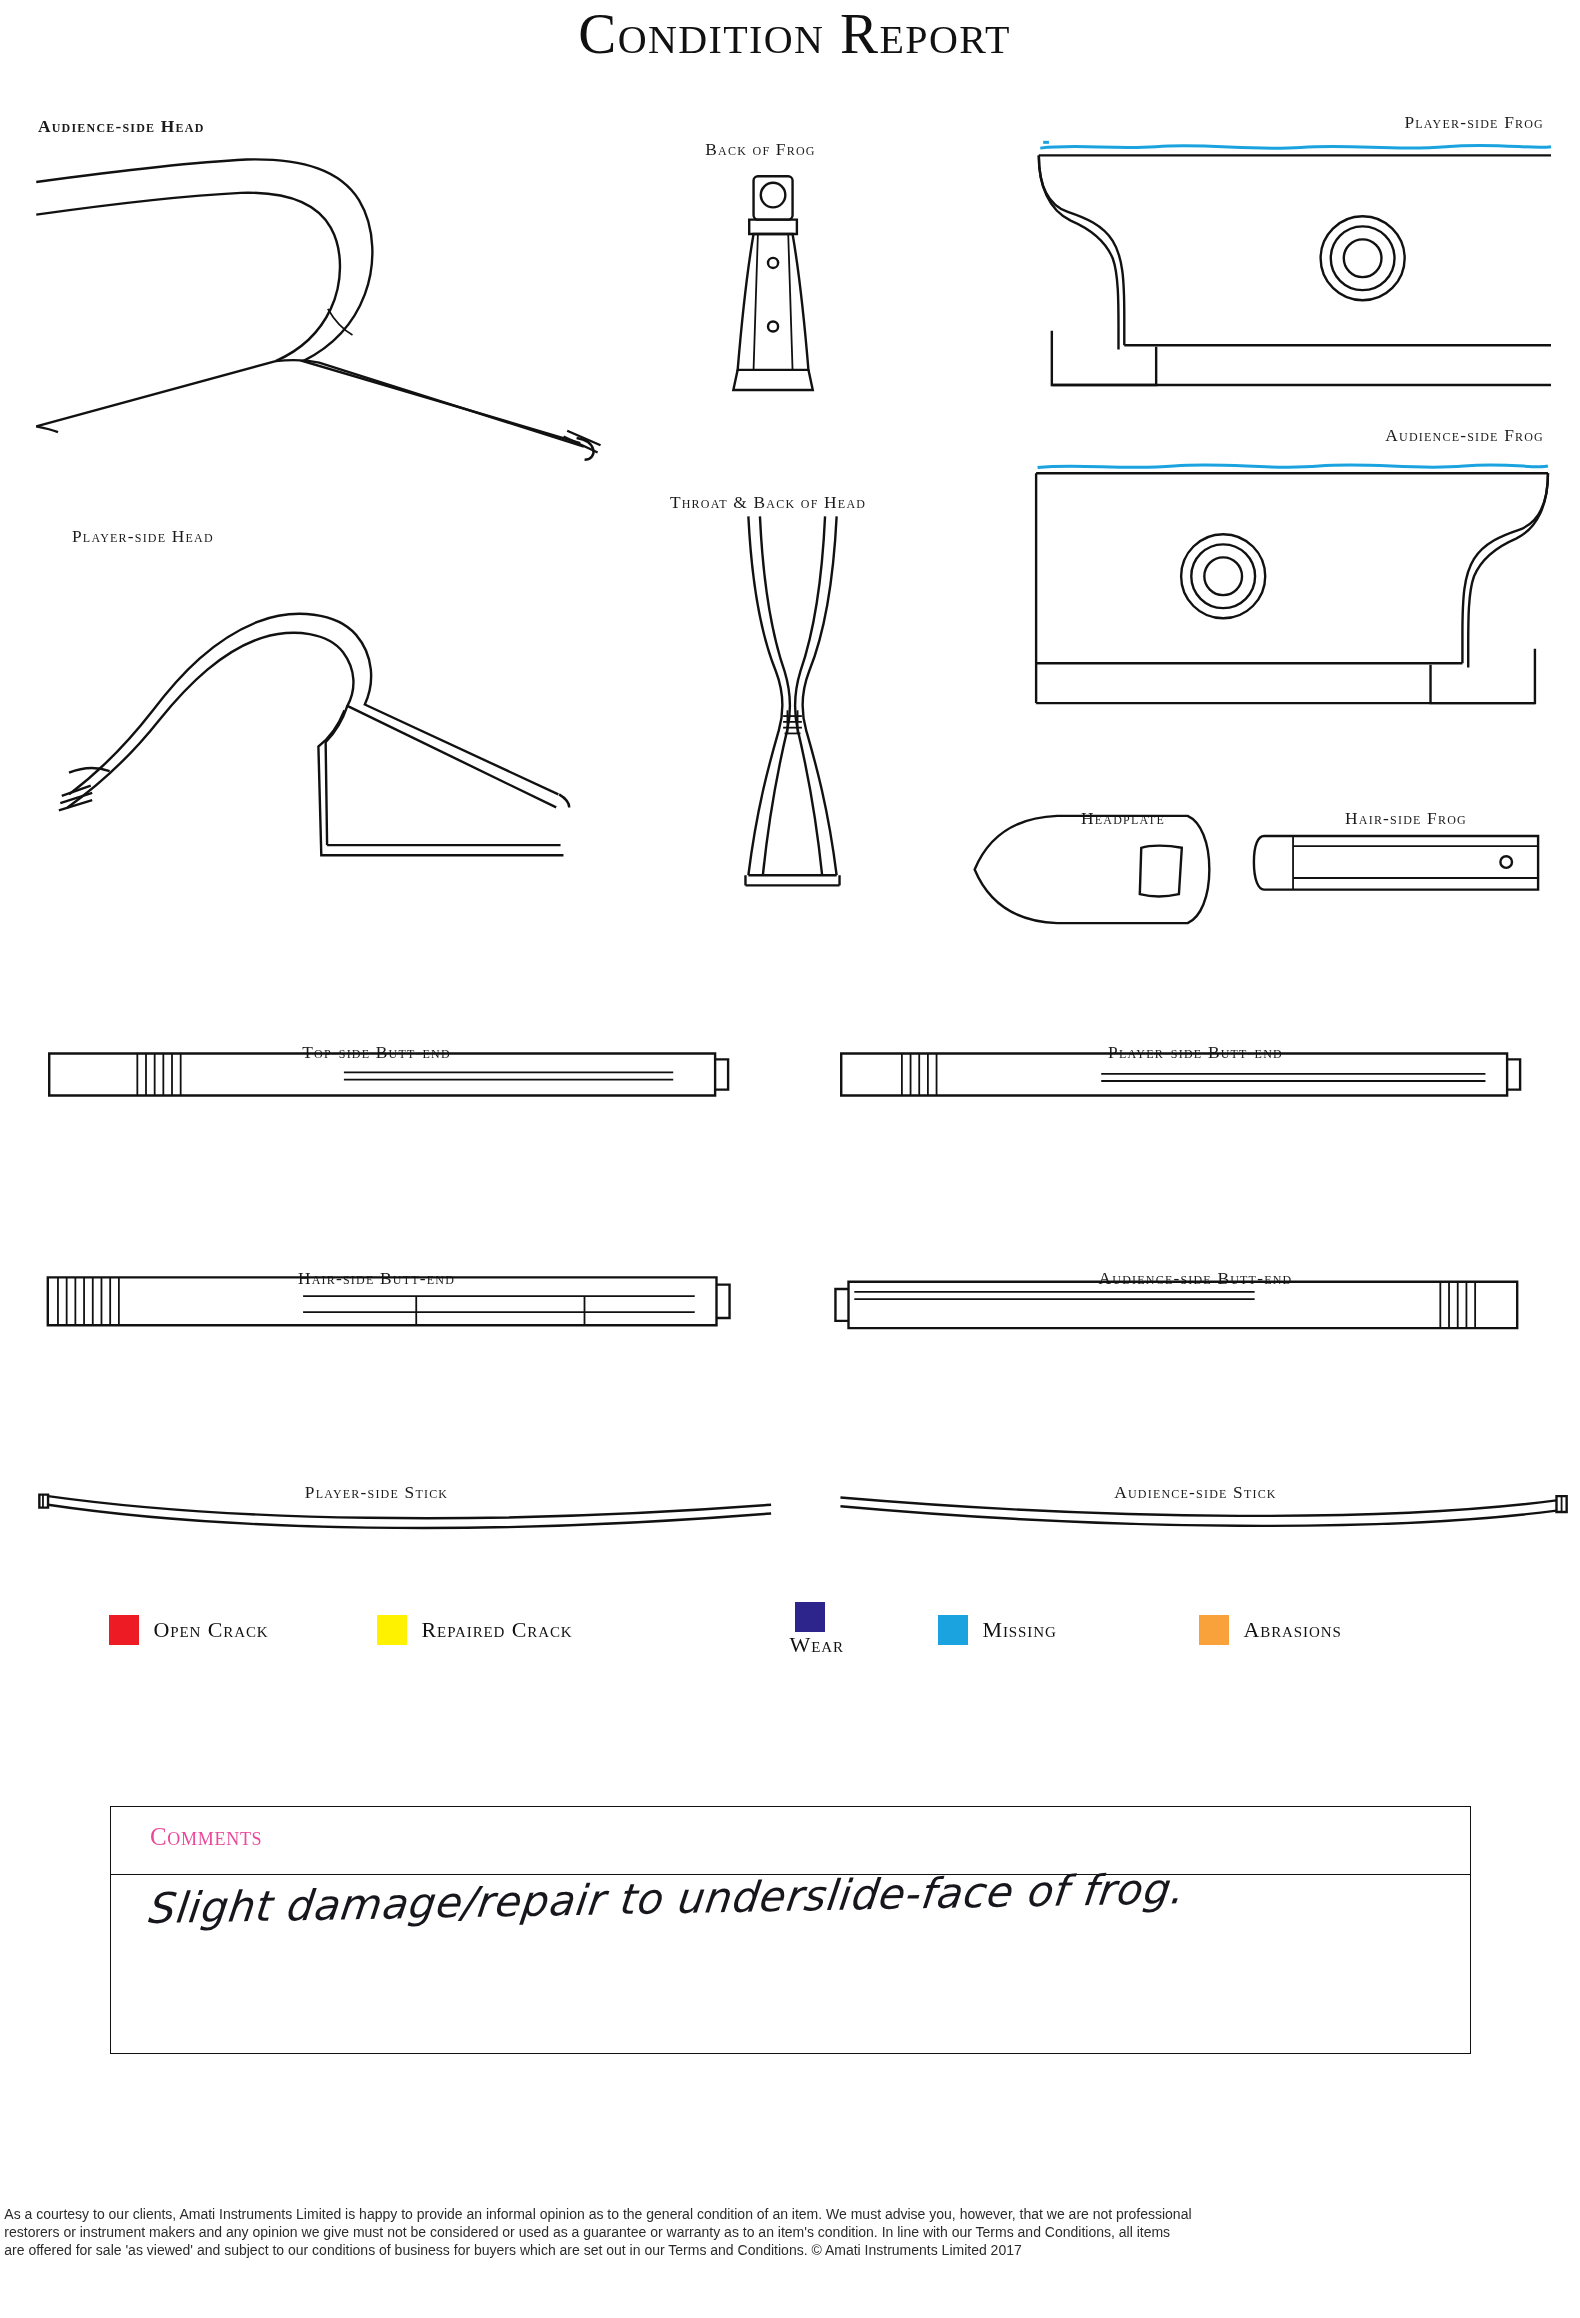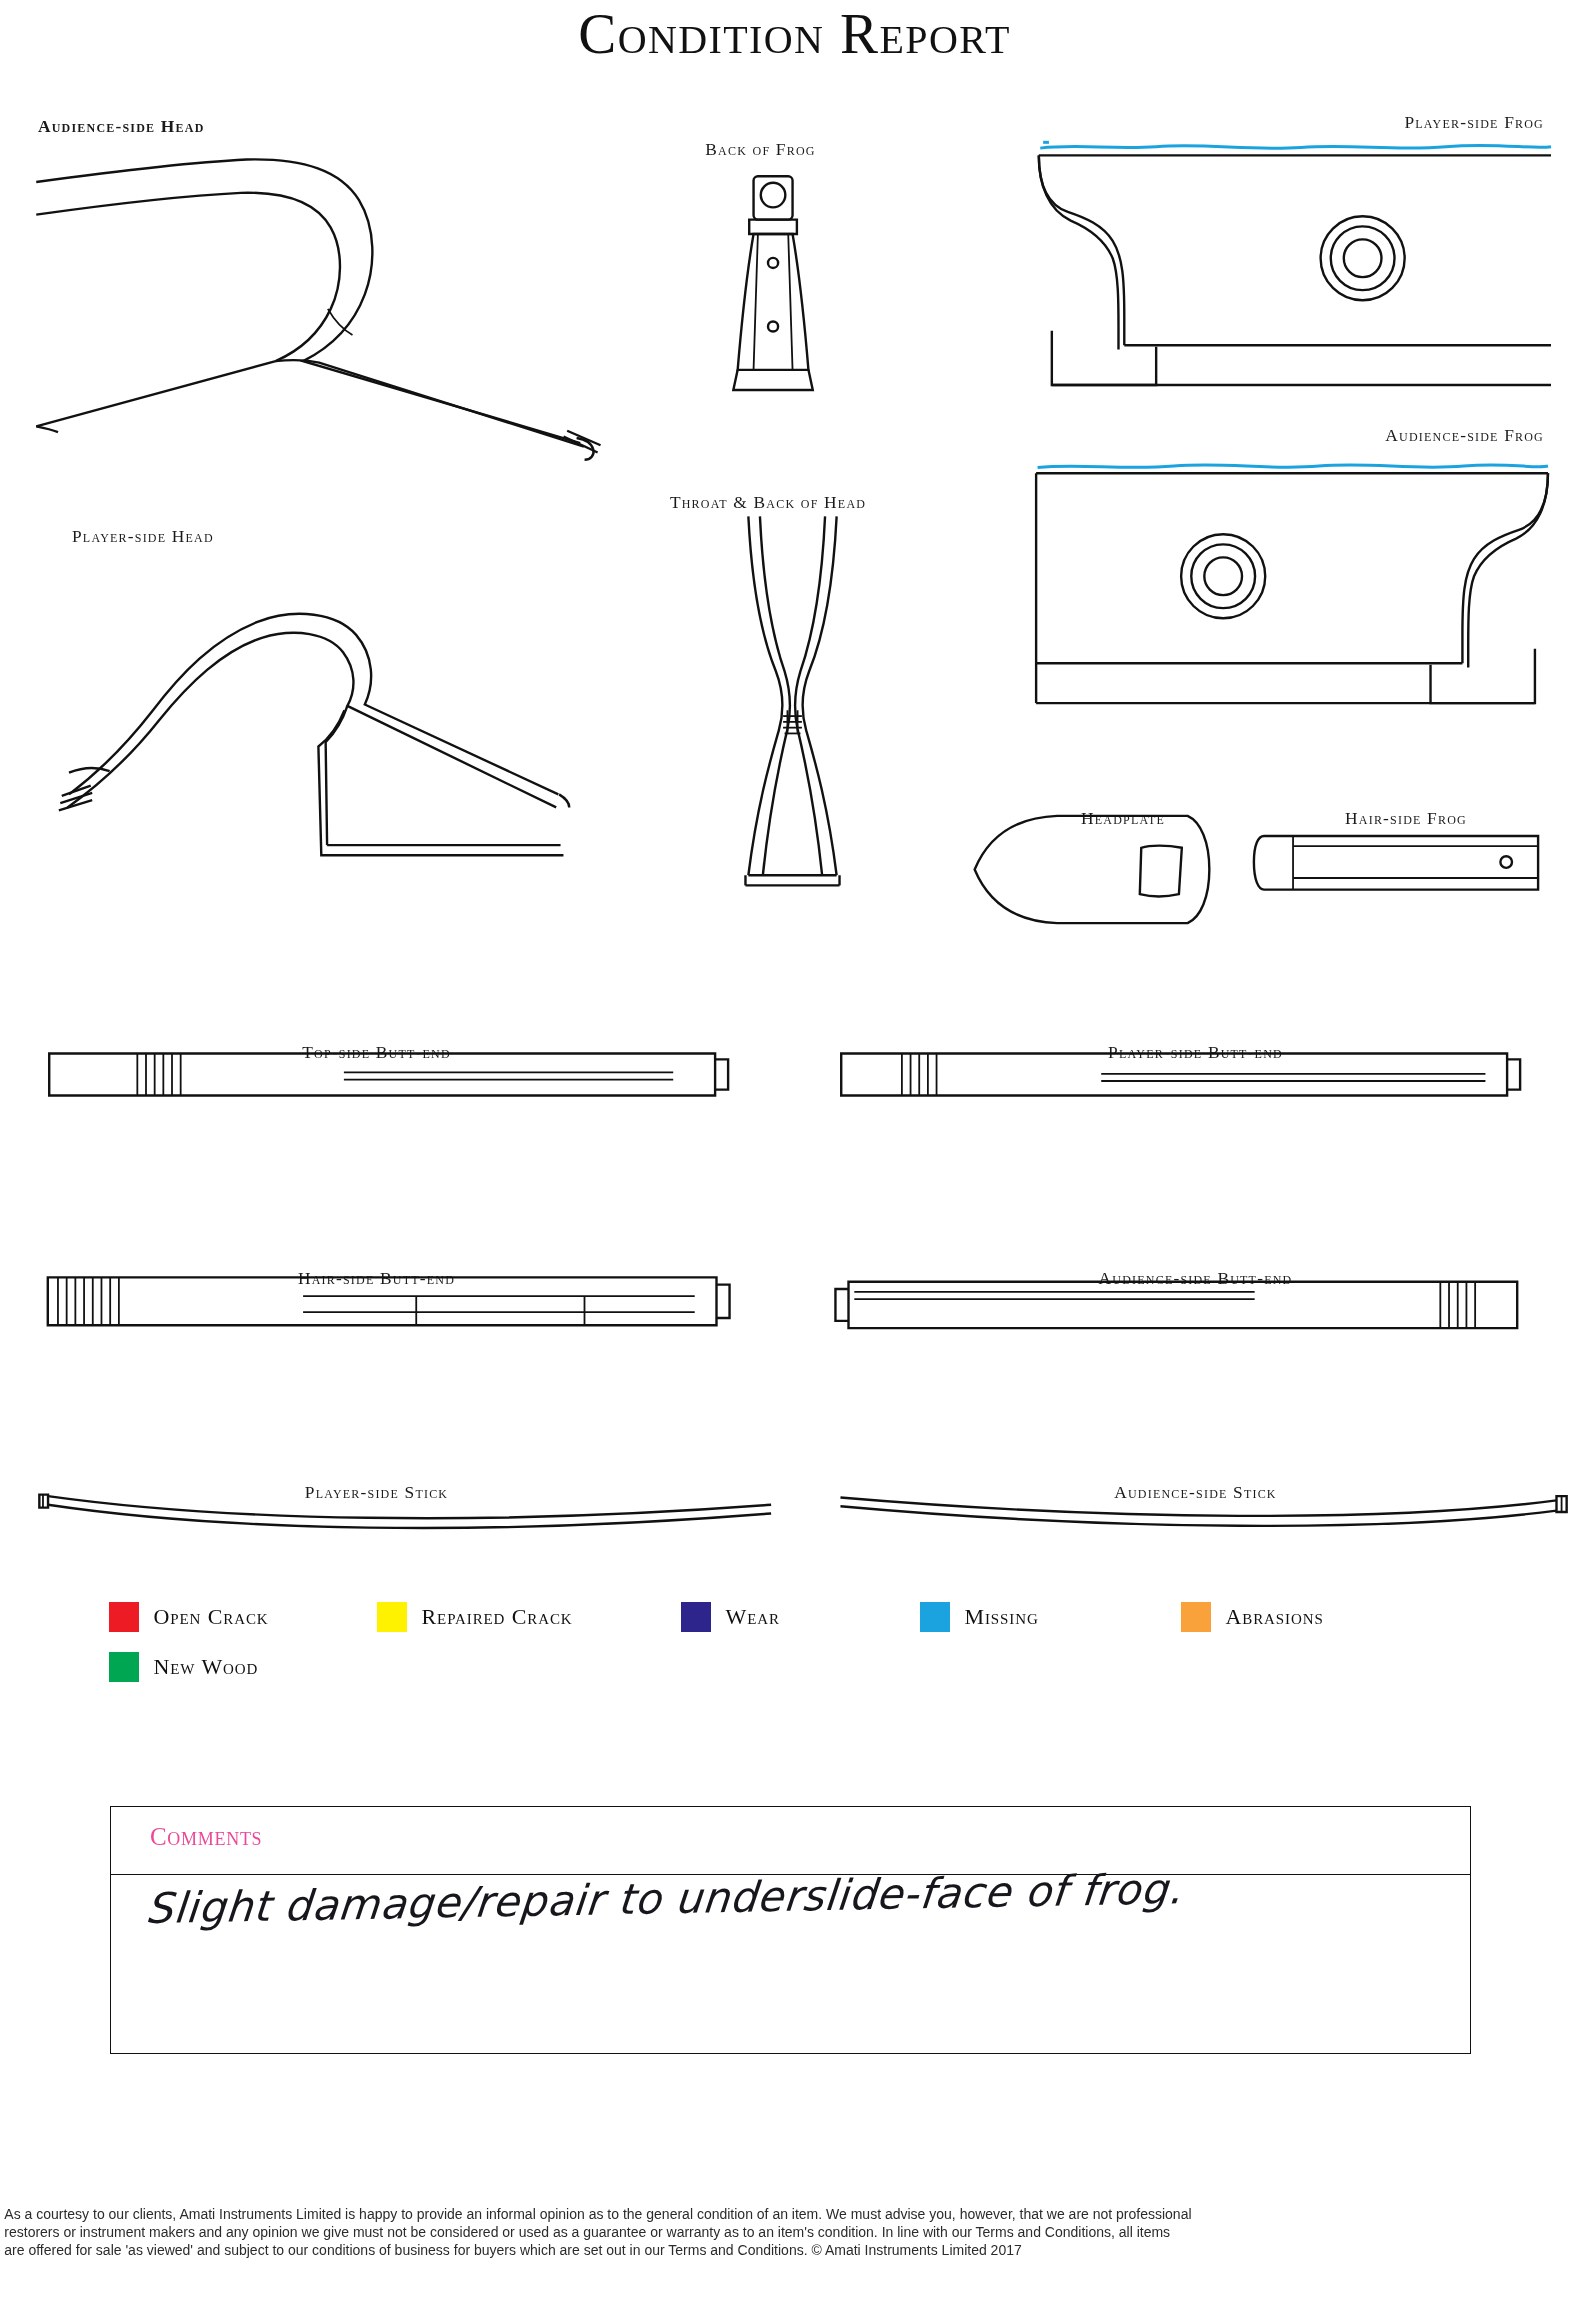--- a/index.html
+++ b/index.html
@@ -307,37 +307,31 @@
   <div class="legend">
     <div class="legend-row">
       <div class="legend-item" style="width:268px;">
         <span class="swatch" style="background:#ed1c24;"></span>
         <span class="legend-label">Open Crack</span>
       </div>
       <div class="legend-item" style="width:304px;">
         <span class="swatch" style="background:#fff200;"></span>
         <span class="legend-label">Repaired Crack</span>
       </div>
-      <div class="legend-item" style="width:239px;">
+      <div class="legend-item" style="width:257px;flex-direction:column;">
         <span class="swatch" style="background:#2e258c;"></span>
         <span class="legend-label">Wear</span>
       </div>
       <div class="legend-item" style="width:261px;">
         <span class="swatch" style="background:#1ba3e0;"></span>
         <span class="legend-label">Missing</span>
       </div>
       <div class="legend-item">
         <span class="swatch" style="background:#f9a13a;"></span>
         <span class="legend-label">Abrasions</span>
-      </div>
-    </div>
-    <div class="legend-row">
-      <div class="legend-item">
-        <span class="swatch" style="background:#00a651;"></span>
-        <span class="legend-label">New Wood</span>
       </div>
     </div>
   </div>
 
   <div class="comments-box">
     <div class="comments-title">Comments</div>
     <div class="comments-rule"></div>
     <div class="comments-hand">Slight damage/repair to underslide-face of frog.</div>
   </div>
 

